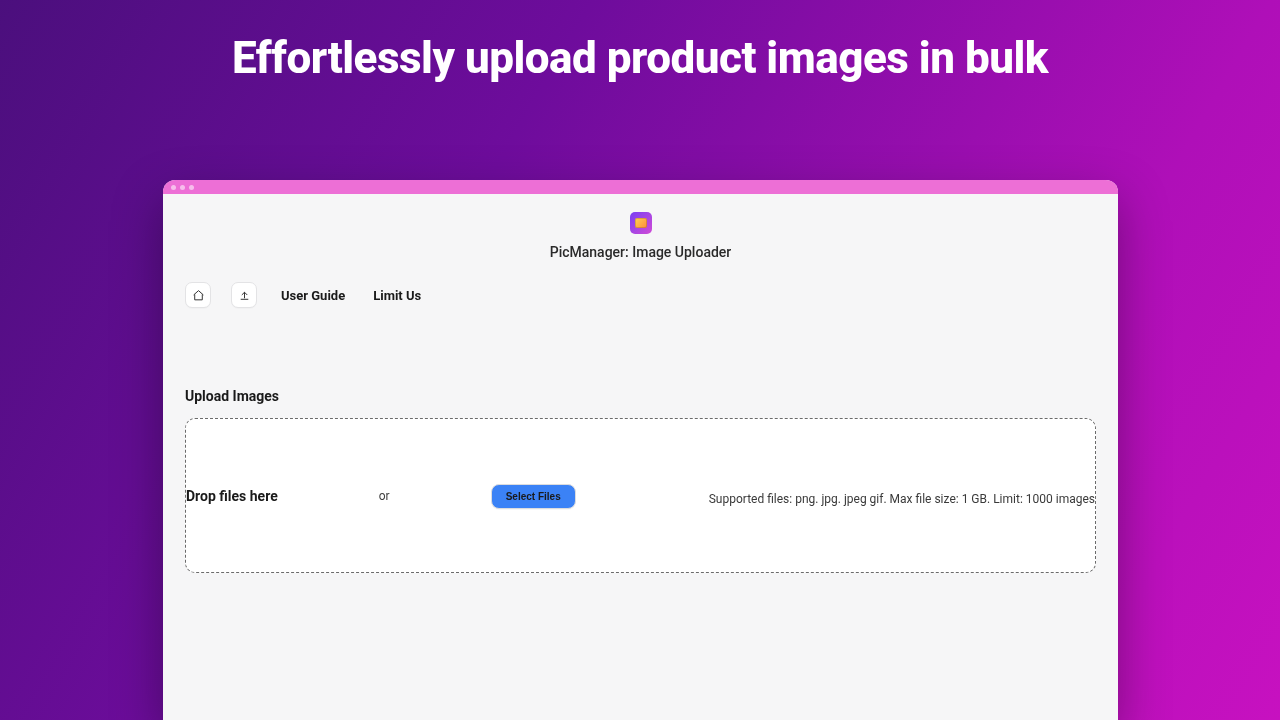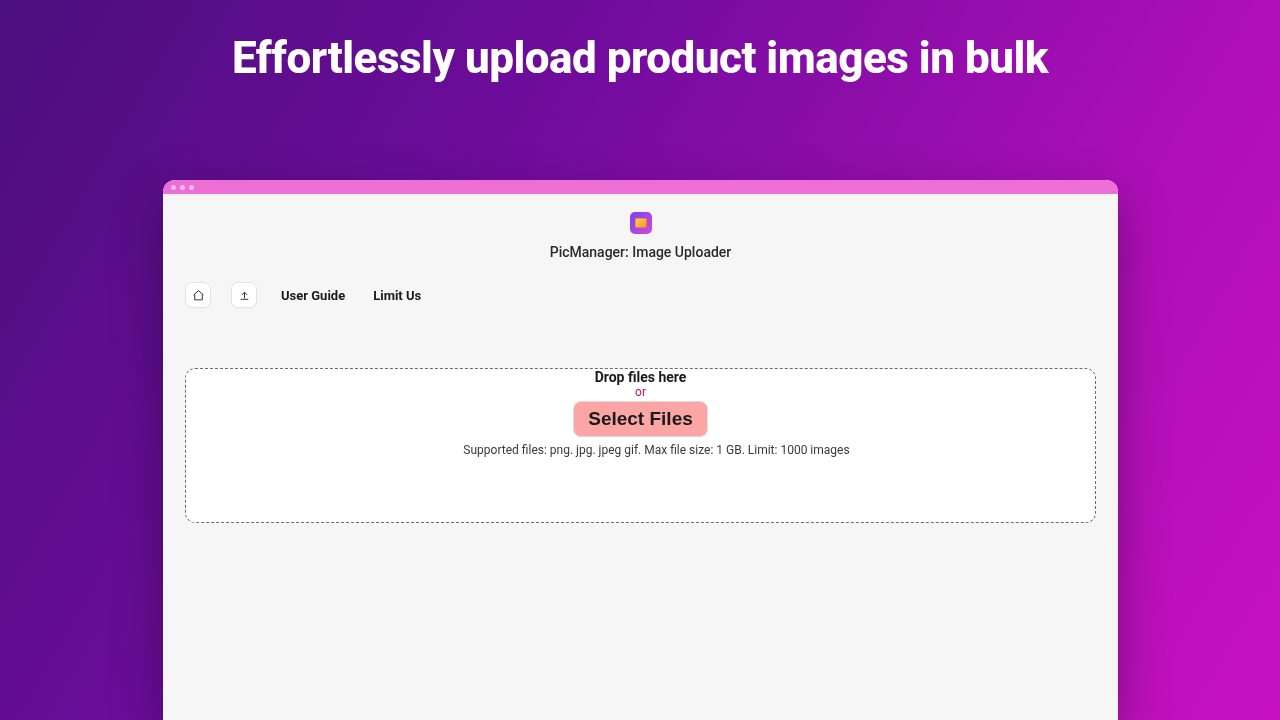--- a/index.html
+++ b/index.html
@@ -73,21 +73,21 @@
   }
   .brand-title {
     font-size: 14px;
     font-weight: 500;
     color: #2a2a2a;
   }
   .toolbar {
     display: flex;
     align-items: center;
     gap: 20px;
-    margin-bottom: 60px;
+    margin-bottom: 80px;
   }
   .icon-btn {
     width: 26px; height: 26px;
     background: #fff;
     border: 1px solid #e3e3e5;
     border-radius: 7px;
     display: flex; align-items: center; justify-content: center;
     box-shadow: 0 1px 0 rgba(0,0,0,0.02);
     cursor: pointer;
   }
@@ -104,35 +104,35 @@
     font-weight: 700;
     color: #1a1a1a;
     margin-bottom: 14px;
   }
   .dropzone {
     border: 1.5px dashed #6b6b6b;
     border-radius: 10px;
     background: #fff;
     height: 155px;
     display: flex;
-    flex-direction: column;
+    flex-direction: row;
     align-items: center;
-    justify-content: flex-start;
+    justify-content: space-between;
     gap: 0;
     cursor: pointer;
   }
   .dz-title { font-size: 14px; font-weight: 700; color: #1a1a1a; }
-  .dz-or { font-size: 12px; color: #be185d; }
+  .dz-or { font-size: 12px; color: #404040; }
   .select-btn {
     margin-top: 2px;
-    background: #fca5a5;
+    background: #3b82f6;
     border: 1px solid #dcdcde;
     border-radius: 8px;
     padding: 6px 14px;
-    font-size: 19px;
+    font-size: 10px;
     font-weight: 600;
     color: #1a1a1a;
     cursor: pointer;
     box-shadow: 0 1px 0 rgba(0,0,0,0.03);
   }
   .dz-hint {
     margin-top: 6px;
     font-size: 12px;
     color: #3a3a3a;
     margin-left: 32px;
@@ -169,20 +169,21 @@
       </span>
       <span class="icon-btn">
         <svg viewBox="0 0 24 24">
             <path d="M12 17 V6 M7 11 L12 6 L17 11 M5 19 H19"></path>
           </svg>
       </span>
       <span class="toolbar-link">User Guide</span>
       <span class="toolbar-link">Limit Us</span>
     </div>
 
+    <div class="section-title">Upload Images</div>
 
     <div class="dropzone">
       <div class="dz-title">Drop files here</div>
       <div class="dz-or">or</div>
       <button class="select-btn">Select Files</button>
       <div class="dz-hint">Supported files: png. jpg. jpeg gif. Max file size: 1 GB. Limit: 1000 images</div>
     </div>
 
   </div>
 </div>

